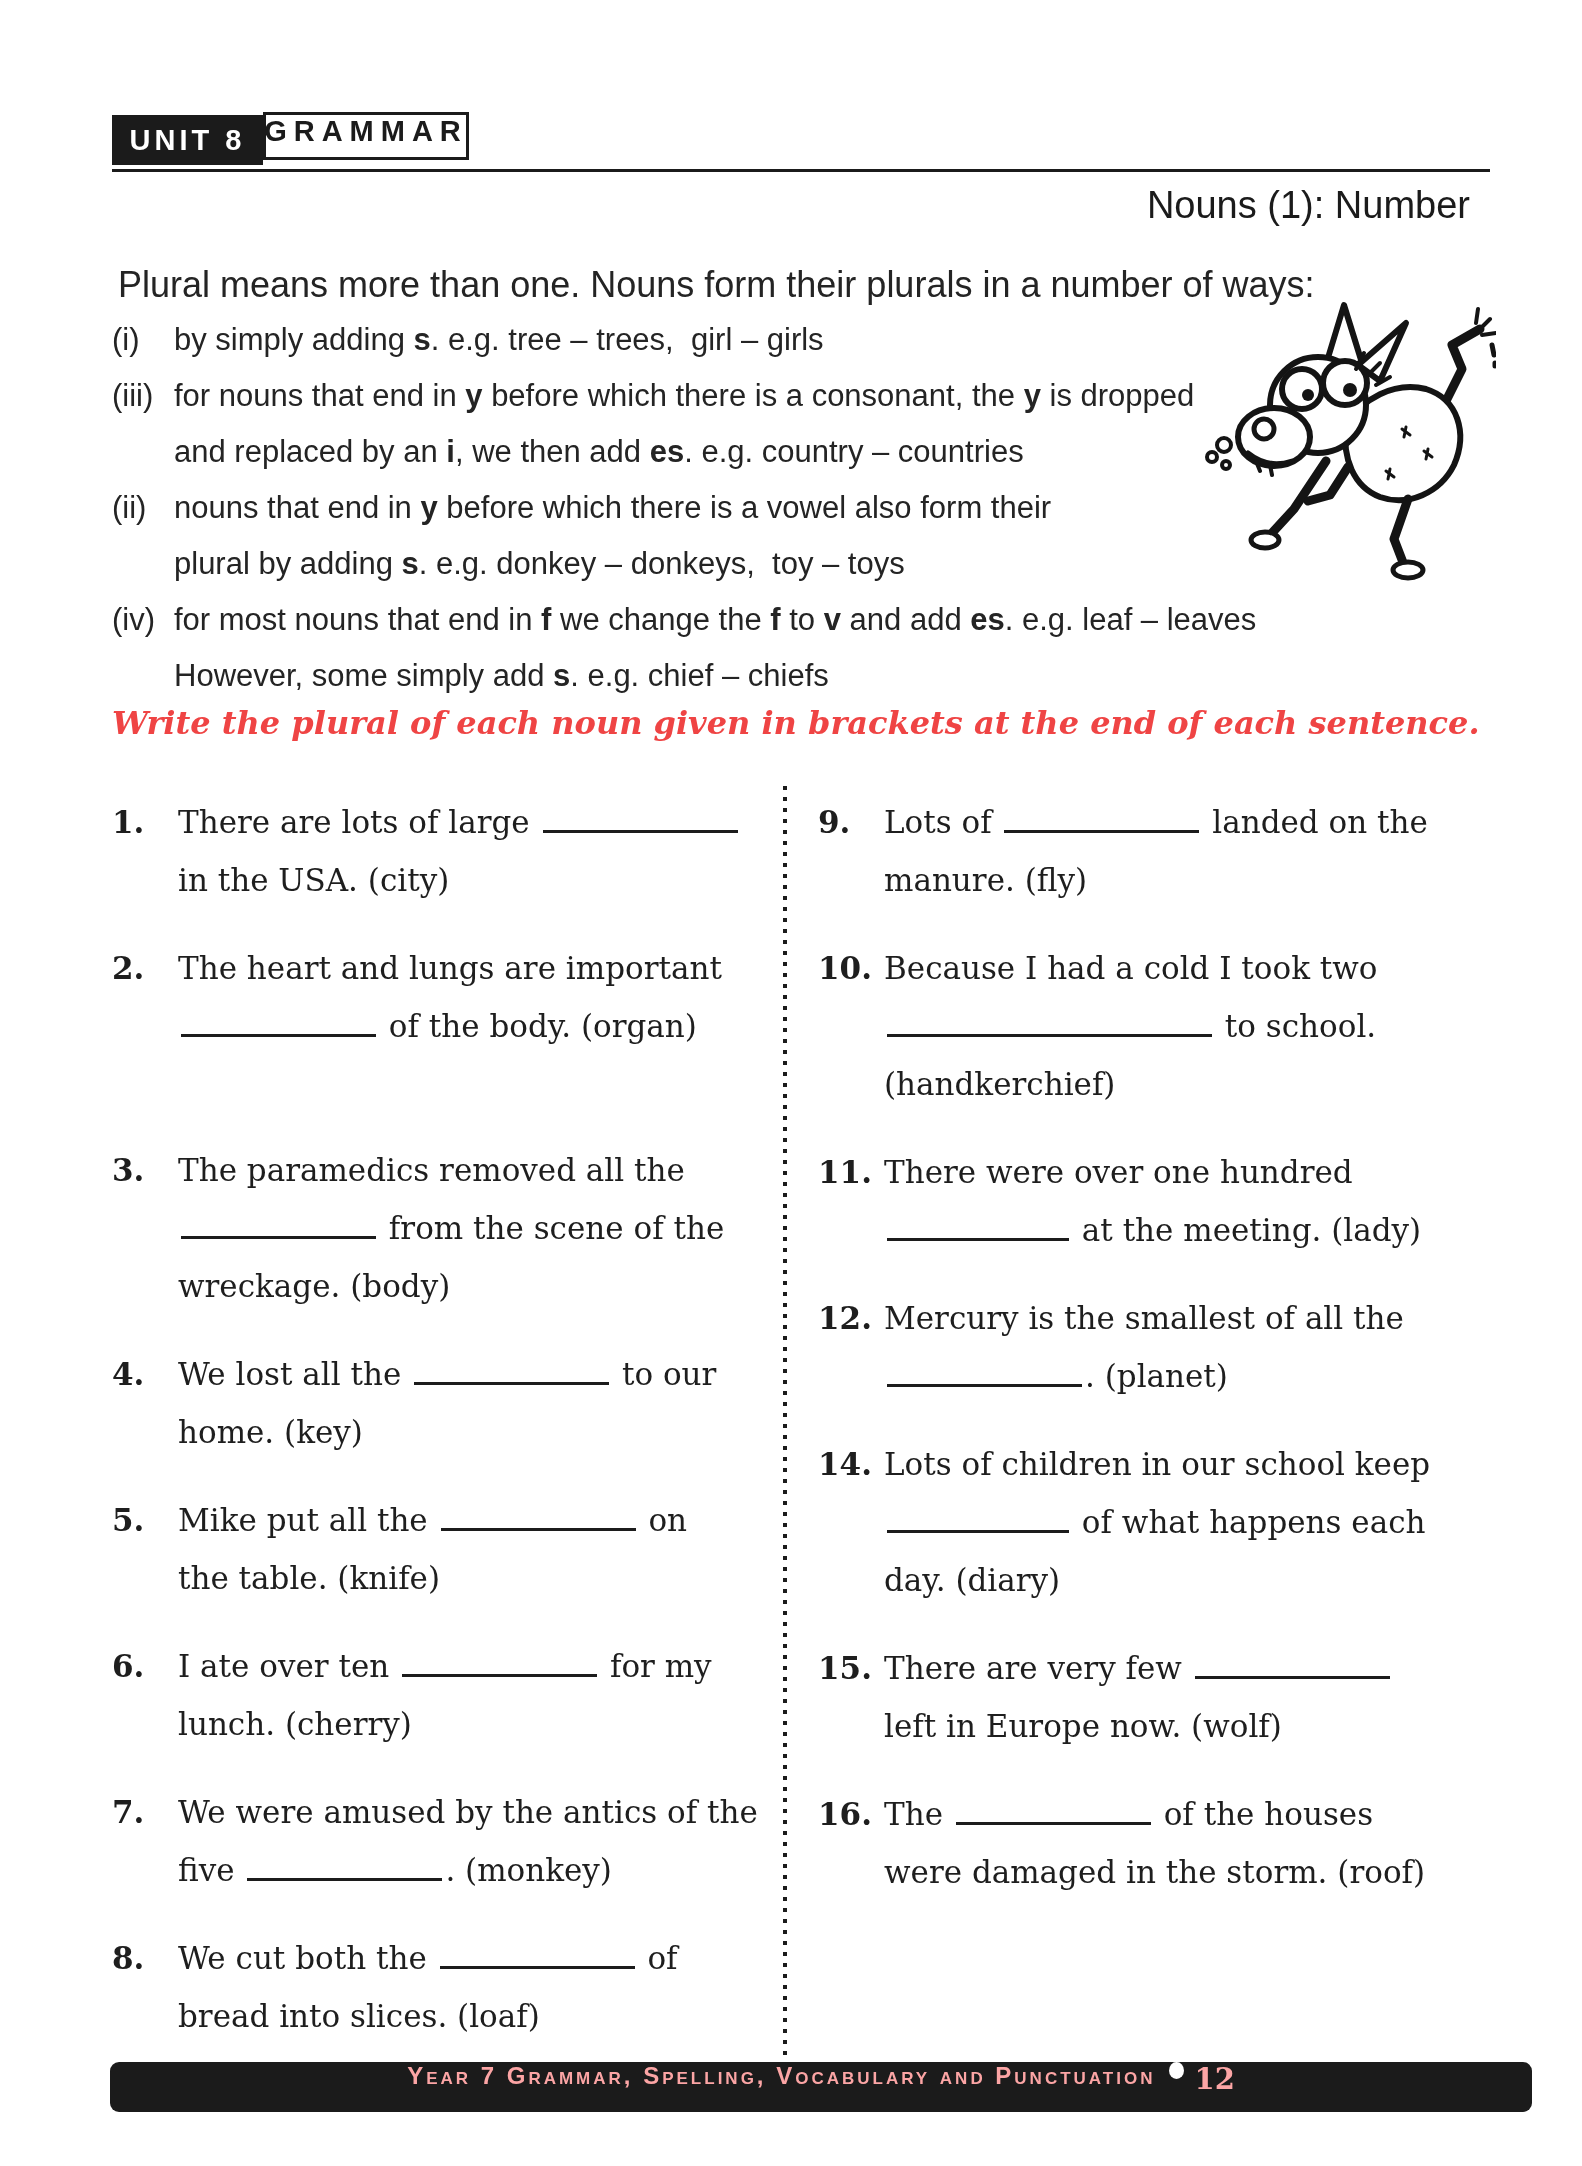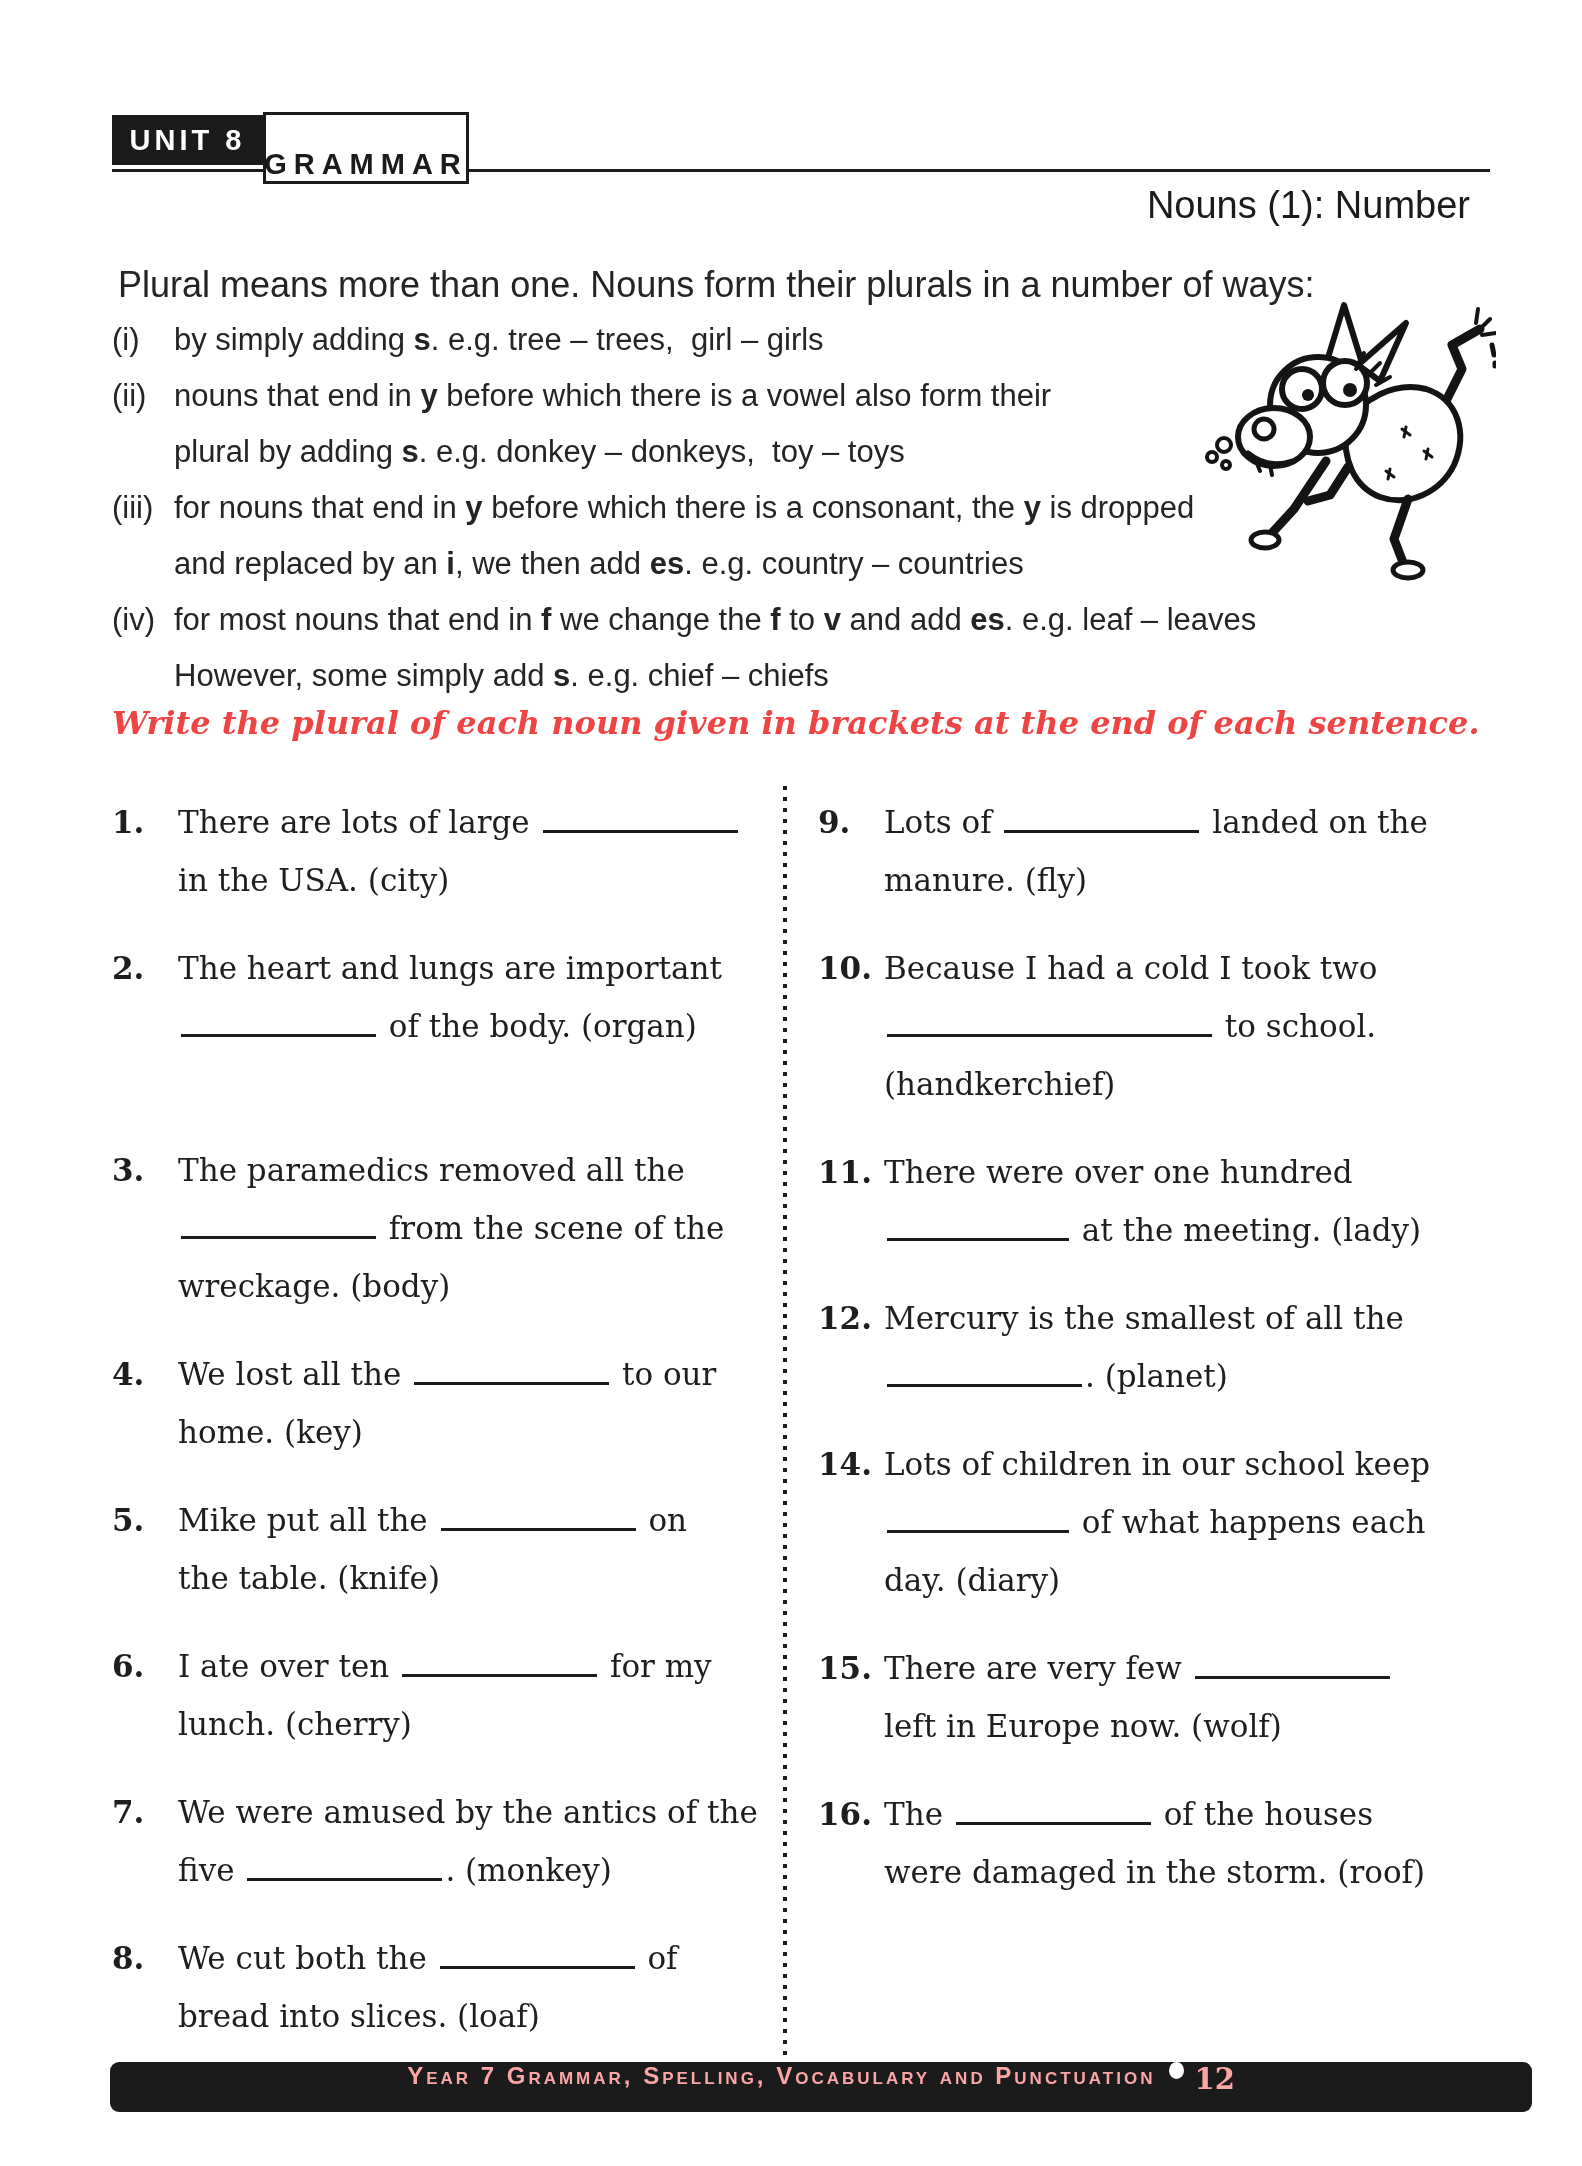--- a/index.html
+++ b/index.html
@@ -8,23 +8,23 @@
     font-family:"Liberation Sans",sans-serif;color:#1b1b1b;overflow:hidden;
   }
   
   .header-rule{position:absolute;left:112px;top:169px;width:1378px;height:3px;background:#1b1b1b;}
   .unit-box{
     position:absolute;left:112px;top:115px;width:151px;height:50px;background:#1b1b1b;
     display:flex;align-items:center;justify-content:center;
   }
   .unit-box span{color:#fff;font-weight:bold;font-size:29px;letter-spacing:4px;}
   .section-box{
-    position:absolute;left:263px;top:112px;width:206px;height:72px;background:#fff;
+    position:absolute;left:263px;top:112px;width:206px;height:48px;background:#fff;
     border:3px solid #1b1b1b;box-sizing:border-box;
-    display:flex;align-items:flex-end;justify-content:center;
+    display:flex;align-items:flex-start;justify-content:center;
   }
   .section-box span{color:#1b1b1b;font-weight:bold;font-size:29px;letter-spacing:7px;}
   .page-title{
     position:absolute;left:112px;top:184px;width:1358px;margin:0;
     text-align:right;font-size:38px;font-weight:normal;color:#1b1b1b;
   }
   
   .lead{position:absolute;left:112px;top:258px;margin:6px;font-size:36px;color:#242424;}
   .rules{position:absolute;left:112px;top:312px;width:1270px;font-size:31px;line-height:56px;color:#242424;}
   .rule{display:flex;}
@@ -80,26 +80,26 @@
 <h1 class="page-title">Nouns (1): Number</h1>
 
 <p class="lead">Plural means more than one. Nouns form their plurals in a number of ways:</p>
 
 <div class="rules">
   <div class="rule">
     <span class="rule-num">(i)</span>
     <span class="rule-text"><span>by simply adding </span><b>s</b><span>. e.g. tree – trees,&nbsp; girl – girls</span></span>
   </div>
   <div class="rule">
+    <span class="rule-num">(iii)</span>
+    <span class="rule-text"><span>for nouns that end in </span><b>y</b><span> before which there is a consonant, the </span><b>y</b><span> is dropped</span><br><span>and replaced by an </span><b>i</b><span>, we then add </span><b>es</b><span>. e.g. country – countries</span></span>
+  </div>
+  <div class="rule">
     <span class="rule-num">(ii)</span>
     <span class="rule-text"><span>nouns that end in </span><b>y</b><span> before which there is a vowel also form their</span><br><span>plural by adding </span><b>s</b><span>. e.g. donkey – donkeys,&nbsp; toy – toys</span></span>
-  </div>
-  <div class="rule">
-    <span class="rule-num">(iii)</span>
-    <span class="rule-text"><span>for nouns that end in </span><b>y</b><span> before which there is a consonant, the </span><b>y</b><span> is dropped</span><br><span>and replaced by an </span><b>i</b><span>, we then add </span><b>es</b><span>. e.g. country – countries</span></span>
   </div>
   <div class="rule">
     <span class="rule-num">(iv)</span>
     <span class="rule-text"><span>for most nouns that end in </span><b>f</b><span> we change the </span><b>f</b><span> to </span><b>v</b><span> and add </span><b>es</b><span>. e.g. leaf – leaves</span><br><span>However, some simply add </span><b>s</b><span>. e.g. chief – chiefs</span></span>
   </div>
 </div>
 
 <svg class="donkey" width="300" height="300" viewBox="0 0 300 300" fill="none" stroke="#141414" stroke-width="6" stroke-linecap="round" stroke-linejoin="round">
 
   <path d="M250,118 L266,86 L256,62 L284,46" stroke-width="9"></path>

